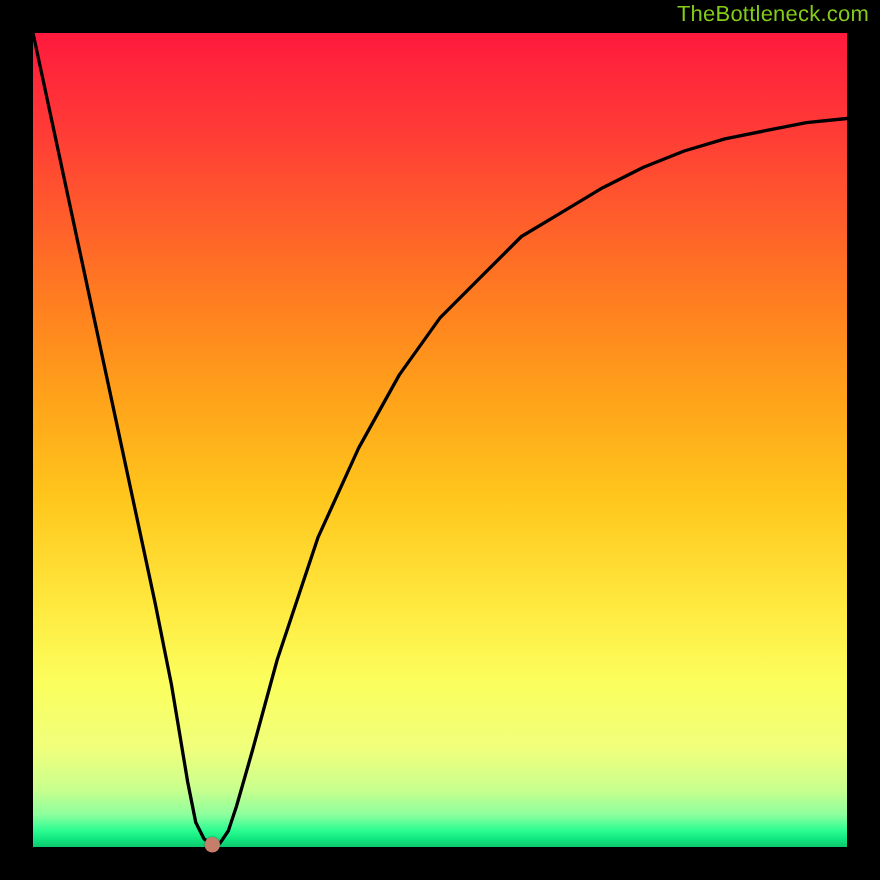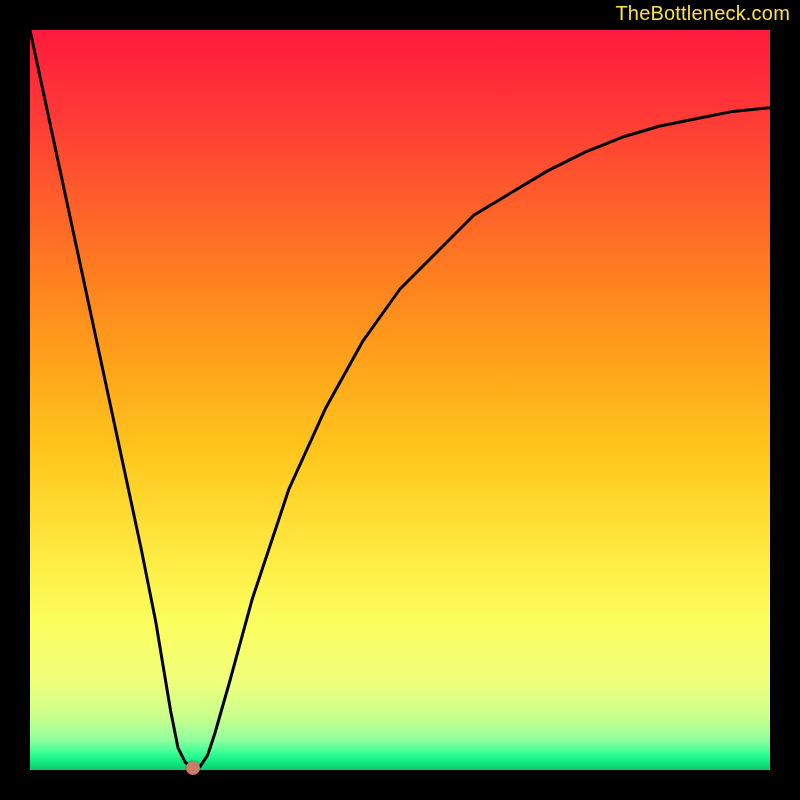--- a/index.html
+++ b/index.html
@@ -37,21 +37,21 @@
       #8eff9e 96%,
       #2bfc91 98%,
       #12e880 99%,
       #0cc86d 100%
     );
   }
   .watermark {
     position: absolute;
     top: 2px;
     right: 10px;
-    color: #fde047;
+    color: #84cc16;
     font-size: 20px;
     font-weight: 500;
     letter-spacing: 0.2px;
   }
   .curve-svg {
     position: absolute;
     left: 0;
     top: 0;
     width: 740px;
     height: 740px;

